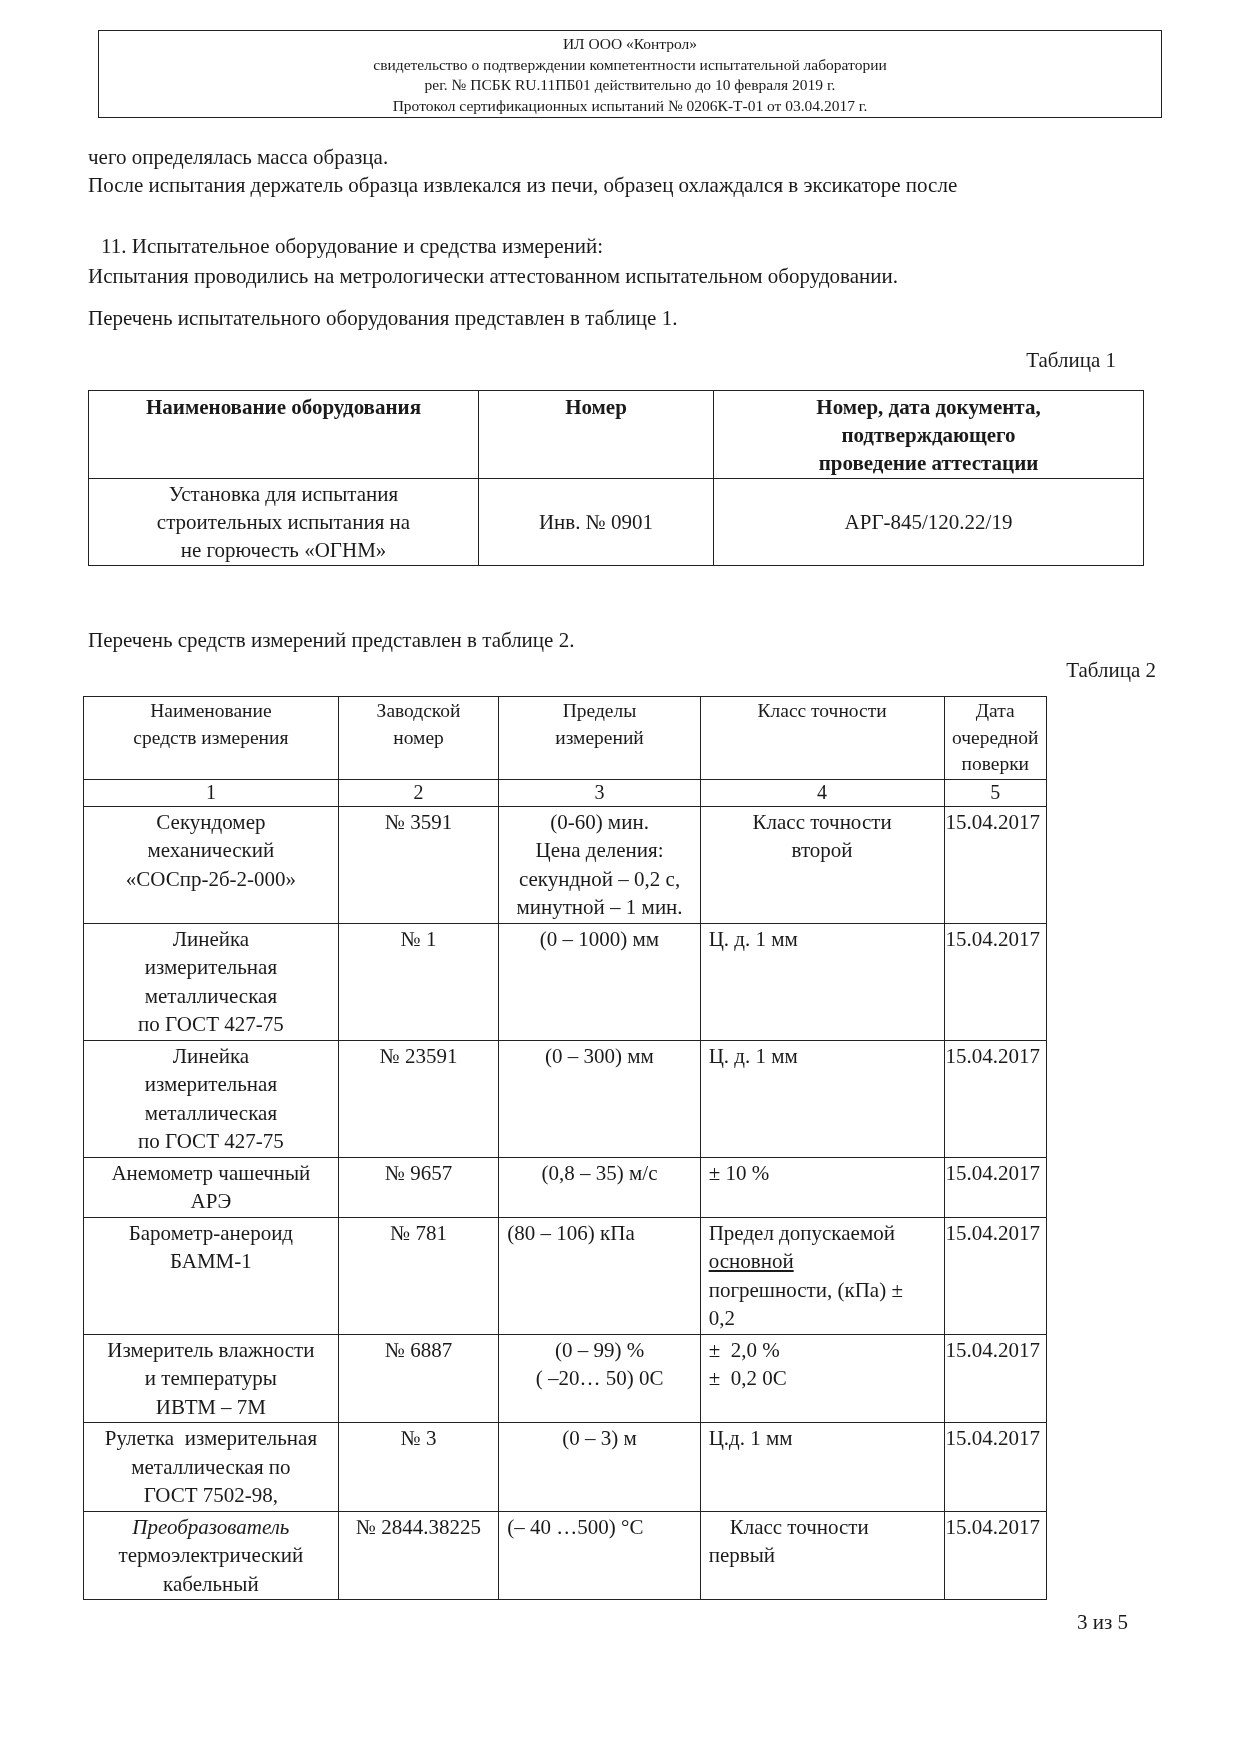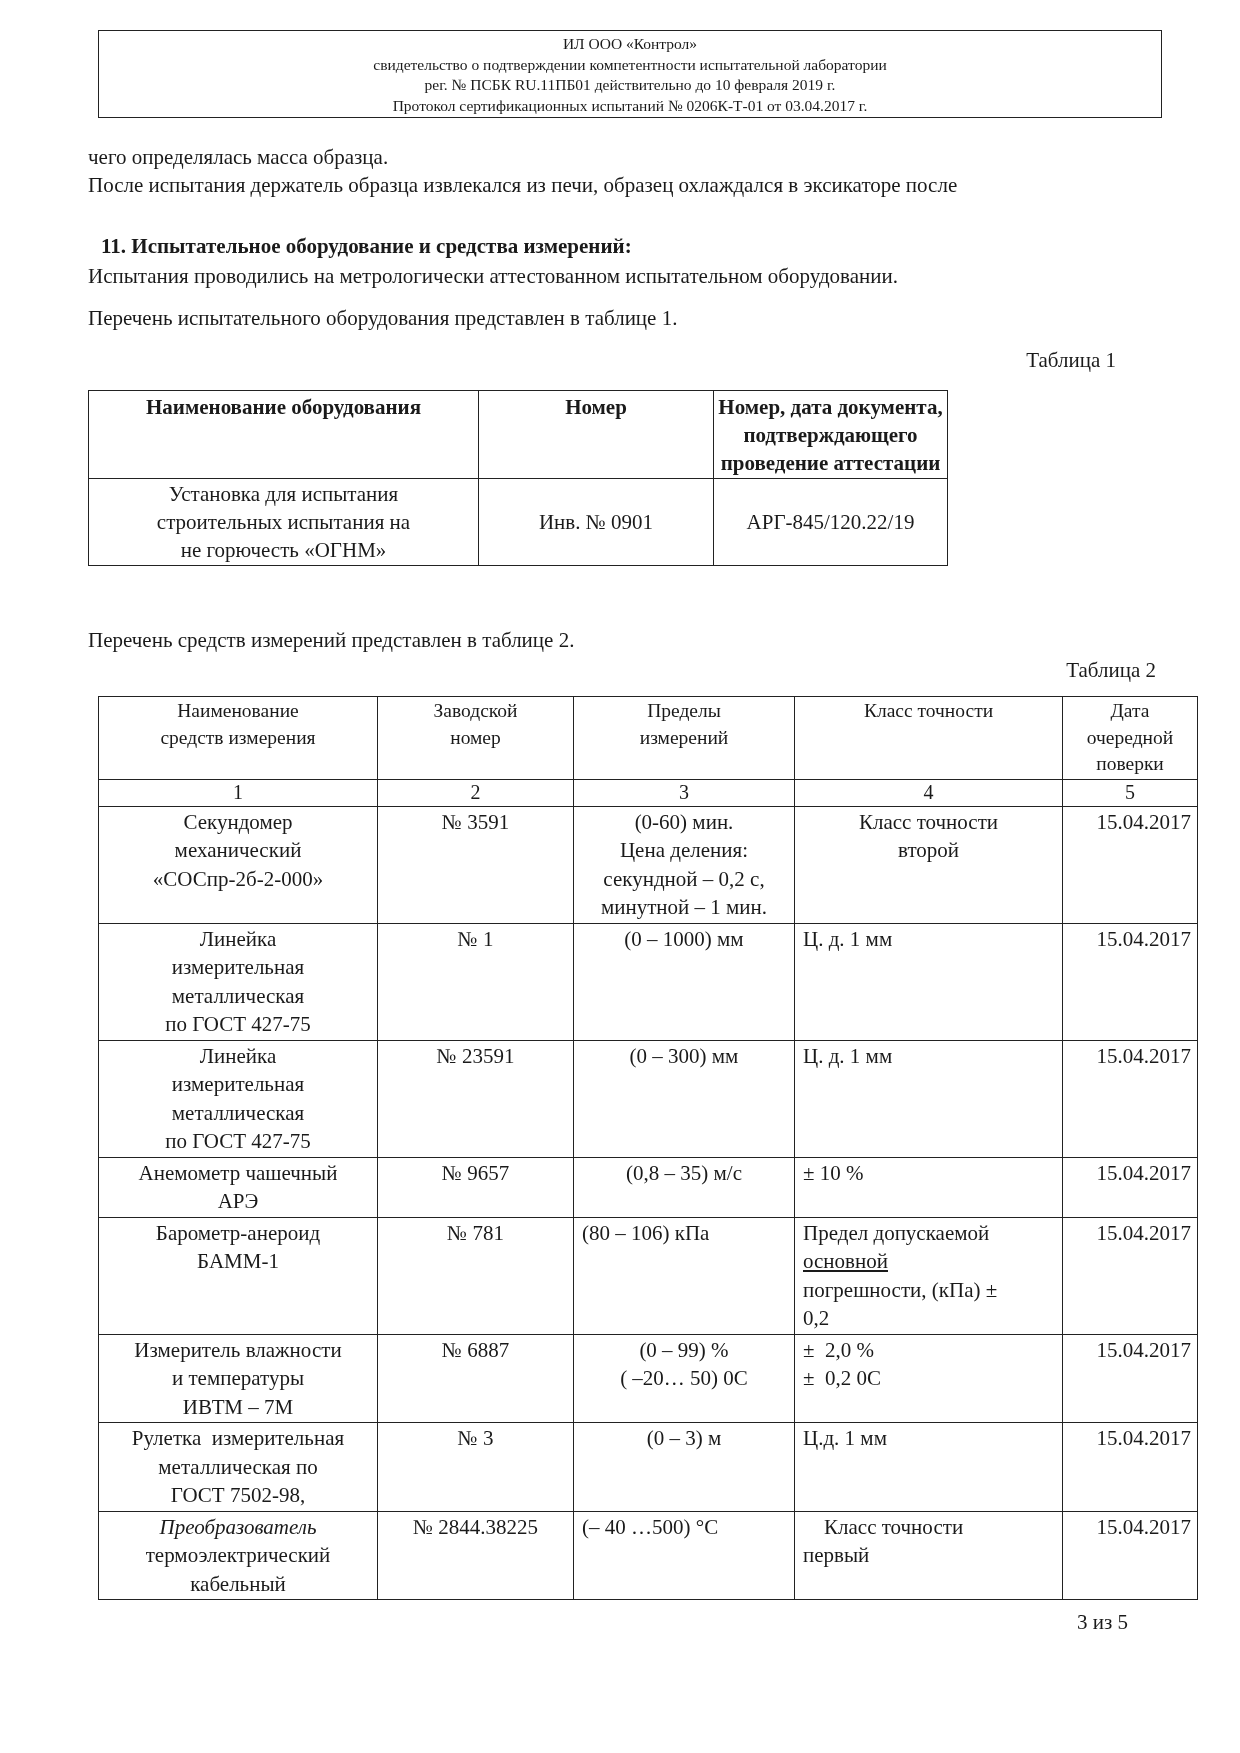--- a/index.html
+++ b/index.html
@@ -7,28 +7,28 @@
     width: 1240px; height: 1753px; position: relative; overflow: hidden;
     font-family: "Liberation Serif", "DejaVu Serif", serif; color: #1a1a1a;
   }
   .abs { position: absolute; }
   .hdr-box {
     left: 98px; top: 30px; width: 1064px; height: 88px;
     border: 1.5px solid #222; box-sizing: border-box;
     text-align: center; font-size: 15.5px; line-height: 20.5px; padding-top: 3px;
   }
   .para { left: 88px; font-size: 21px; line-height: 28px; }
-  .heading { font-weight: bold; }
+  .heading { font-weight: normal; }
   .tbl-caption { font-size: 21px; }
   table { border-collapse: collapse; position: absolute; }
   td, th { border: 1.5px solid #222; vertical-align: top; font-weight: normal; }
-  #t1 { left: 88px; top: 390px; width: 860px; font-size: 21px; line-height: 28px; }
+  #t1 { left: 88px; top: 390px; width: 1056px; font-size: 21px; line-height: 28px; }
   #t1 th { font-weight: bold; text-align: center; padding-top: 2px; height: 82px; }
   #t1 td { text-align: center; vertical-align: middle; height: 84px; }
-  #t2 { left: 98px; top: 696px; width: 1100px; font-size: 21px; line-height: 28.5px; }
+  #t2 { left: 83px; top: 696px; width: 964px; font-size: 21px; line-height: 28.5px; }
   #t2 th { font-size: 19.5px; line-height: 26.5px; text-align: center; padding-top: 1px; height: 77px; }
   #t2 td { text-align: center; padding-top: 1px; }
   #t2 tr.idx td { height: 26px; line-height: 24px; padding: 0; font-size: 20px; }
   #t2 td.left { text-align: left; padding-left: 8px; }
   #t2 td.date { text-align: right; padding-right: 6px; }
   .ln { display: block; }
   .pageno { right: 112px; top: 1610px; font-size: 21px; }
 </style>
 </head>
 <body>

